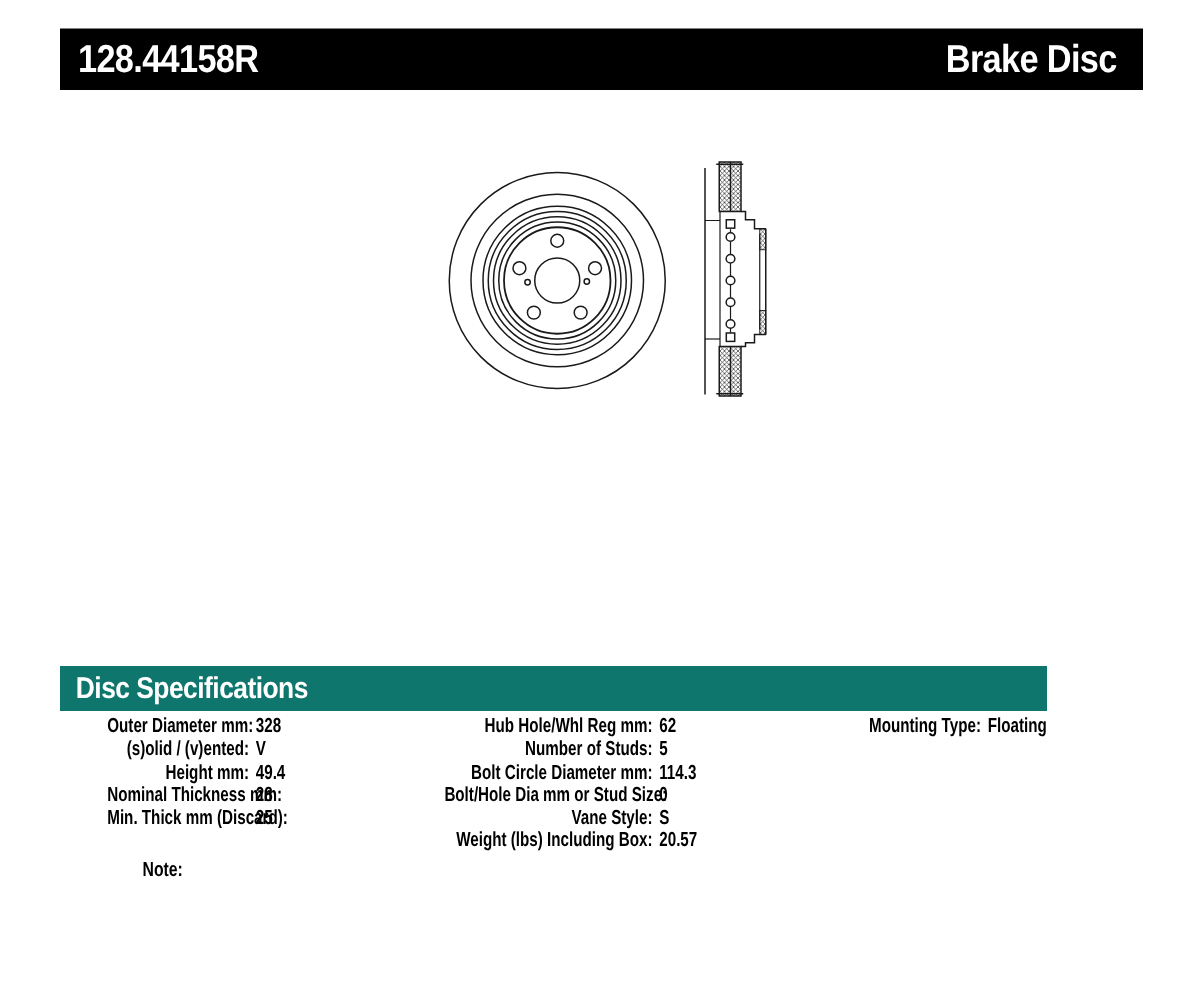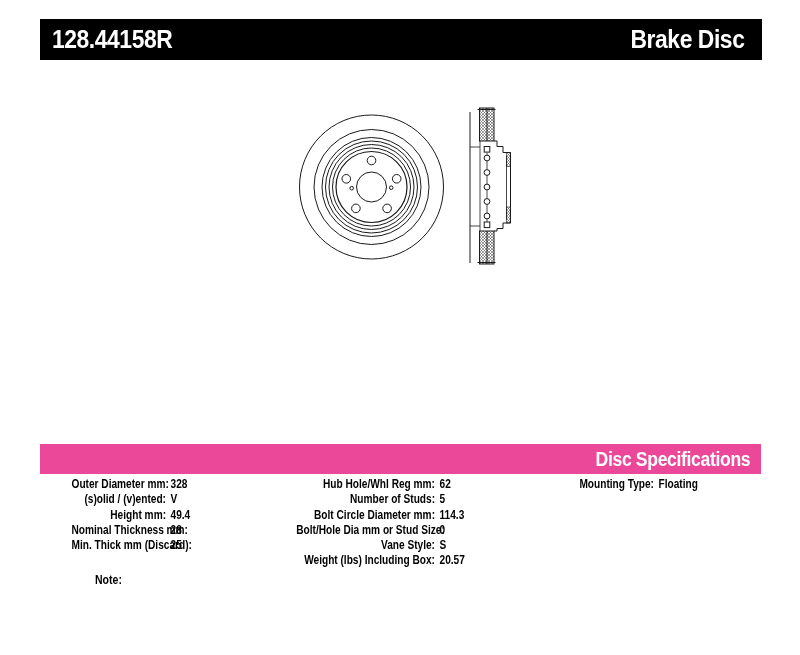--- a/index.html
+++ b/index.html
@@ -17,22 +17,22 @@
     display:inline-block;transform:scaleX(0.88);transform-origin:left center;white-space:nowrap;
   }
   .hbar .pt{
     font-weight:bold;font-size:26px;letter-spacing:-0.5px;margin-right:18px;
     display:inline-block;transform:scaleX(0.88);transform-origin:right center;white-space:nowrap;
   }
   
   .draw{position:absolute;left:295px;top:100px;}
   
   .sbar{
-    position:absolute;left:40px;top:444px;width:721px;height:30px;background:#ec4899;color:#fff;
-    text-align:right;line-height:30px;
+    position:absolute;left:40px;top:444px;width:658px;height:30px;background:#0f766e;color:#fff;
+    text-align:left;line-height:30px;
   }
   .sbar .st{
     font-weight:bold;font-size:20px;letter-spacing:-0.4px;display:inline-block;
     transform:scaleX(0.88);transform-origin:center center;white-space:nowrap;
   }
   
   .spec-col{
     position:absolute;top:476px;
     font-weight:bold;font-size:13.5px;line-height:15.3px;
     transform:scaleX(0.75);transform-origin:var(--lw) 0;

